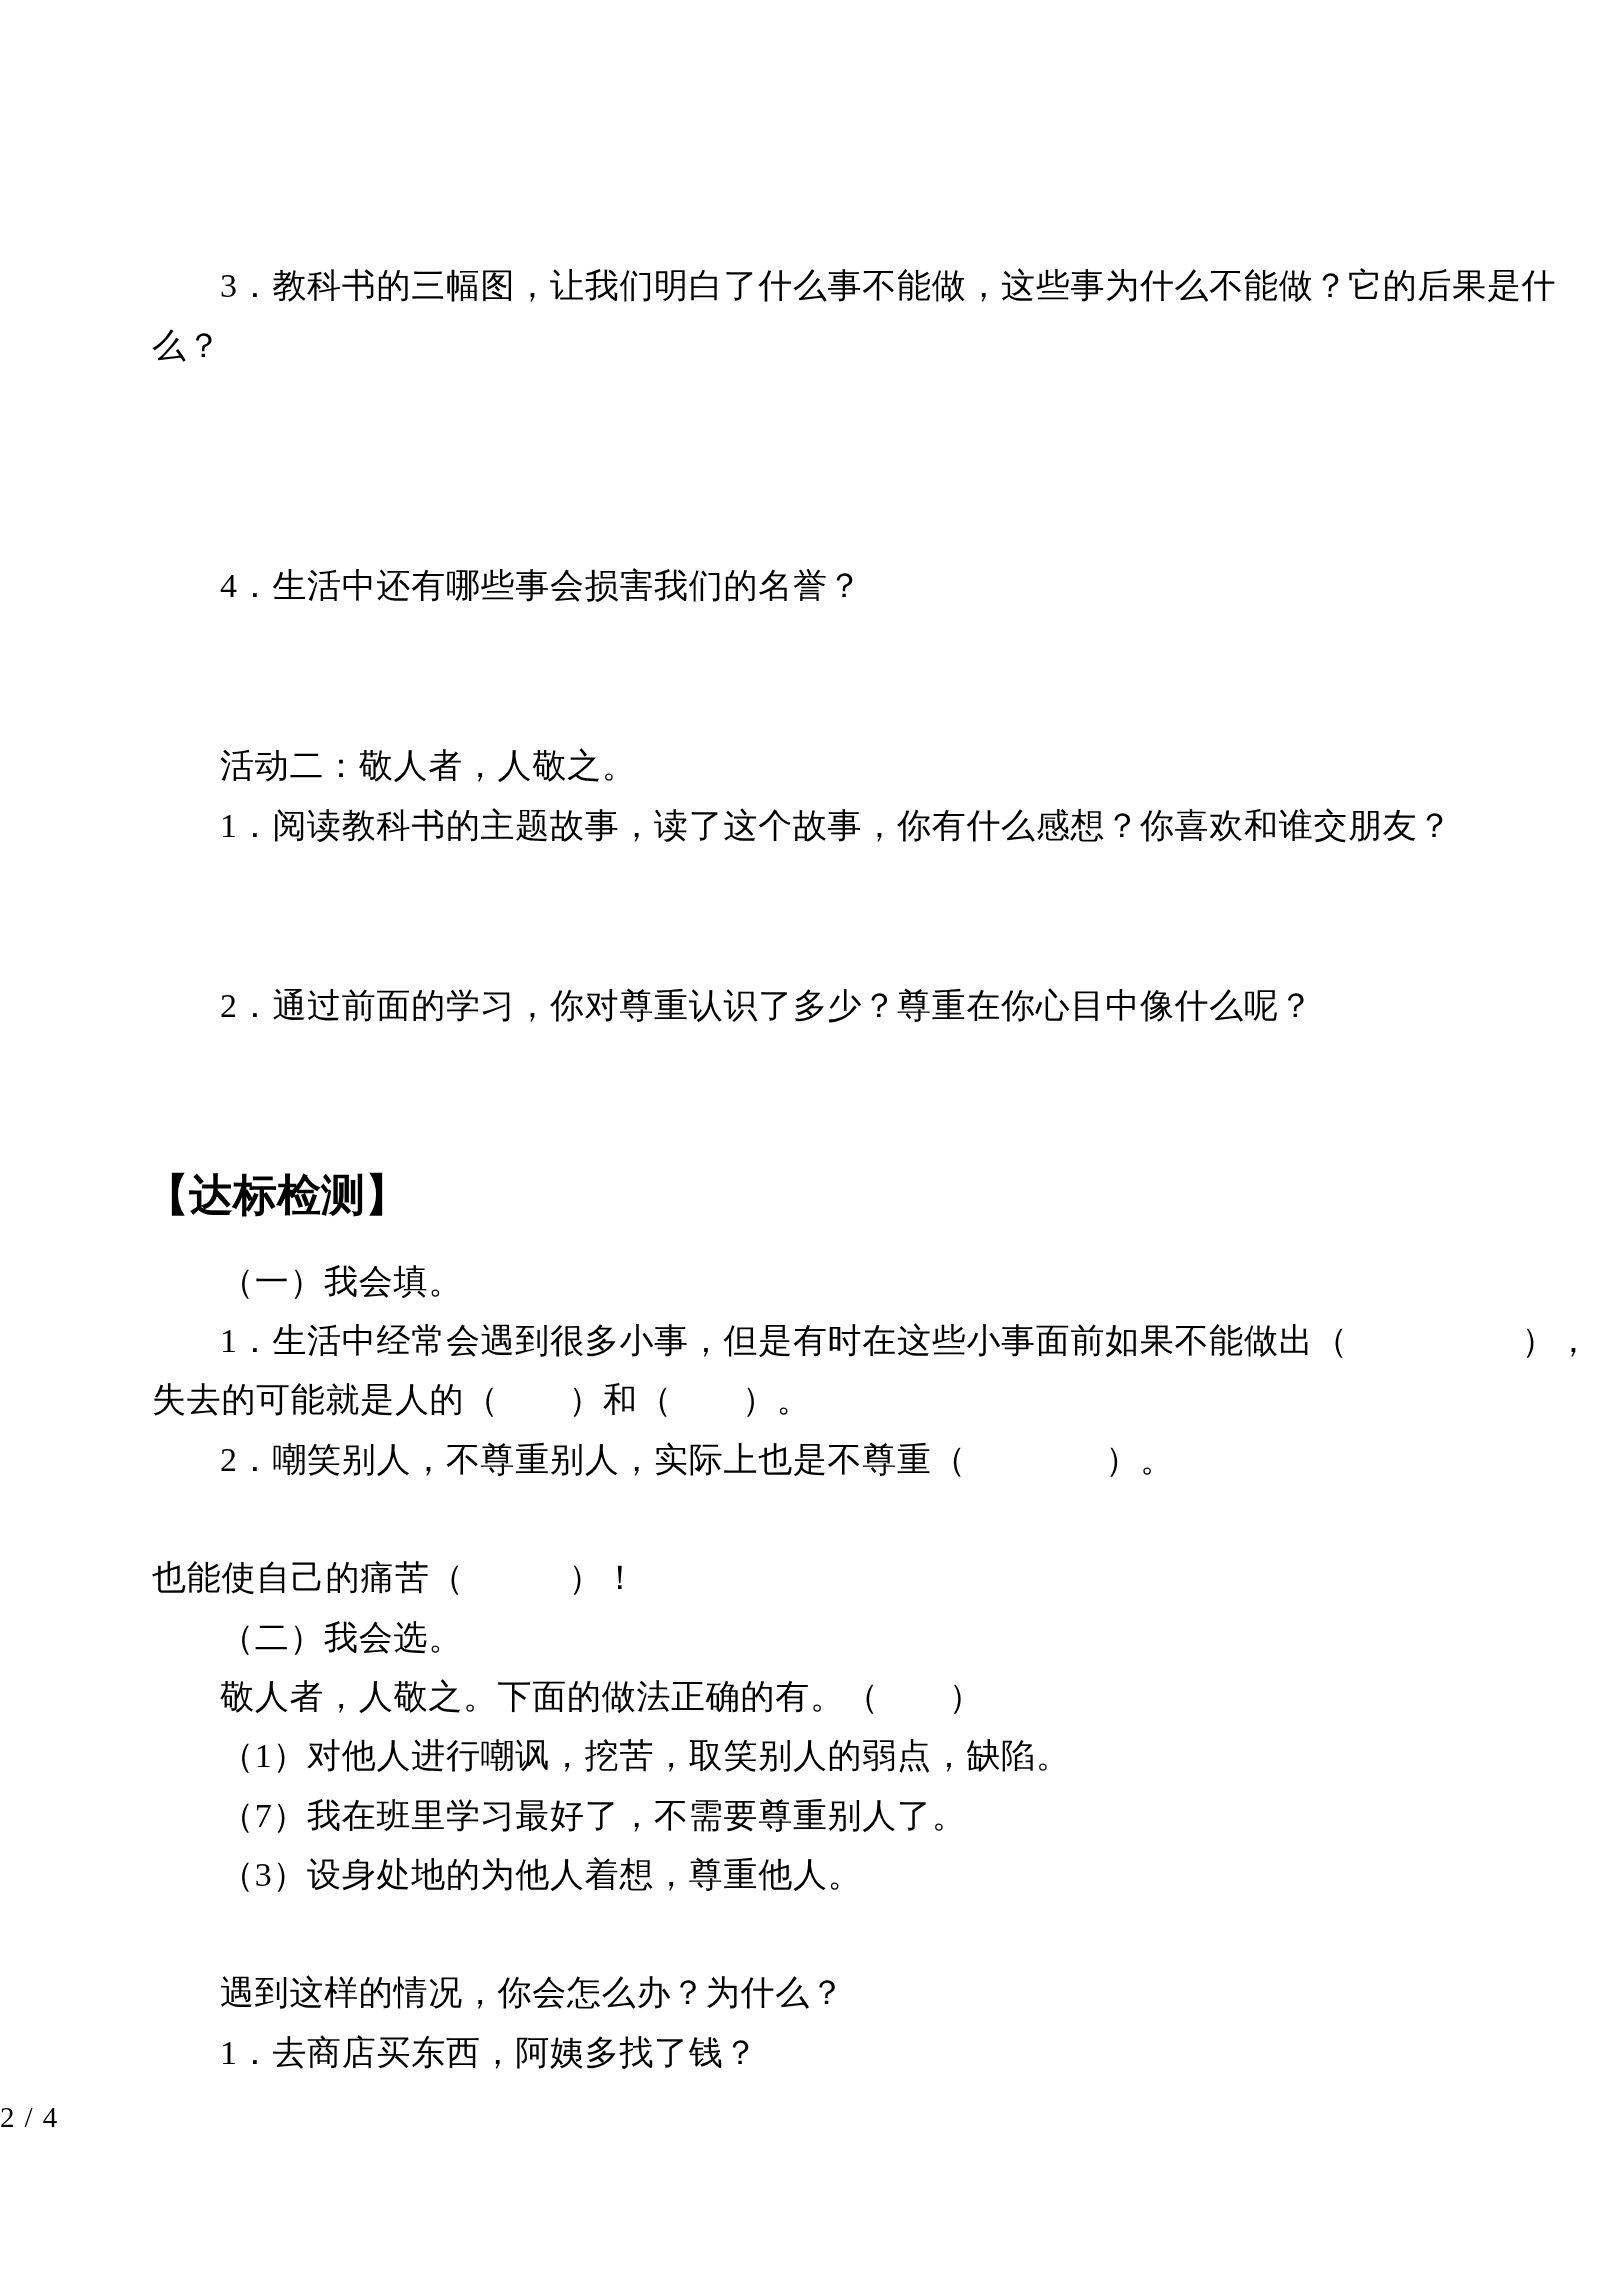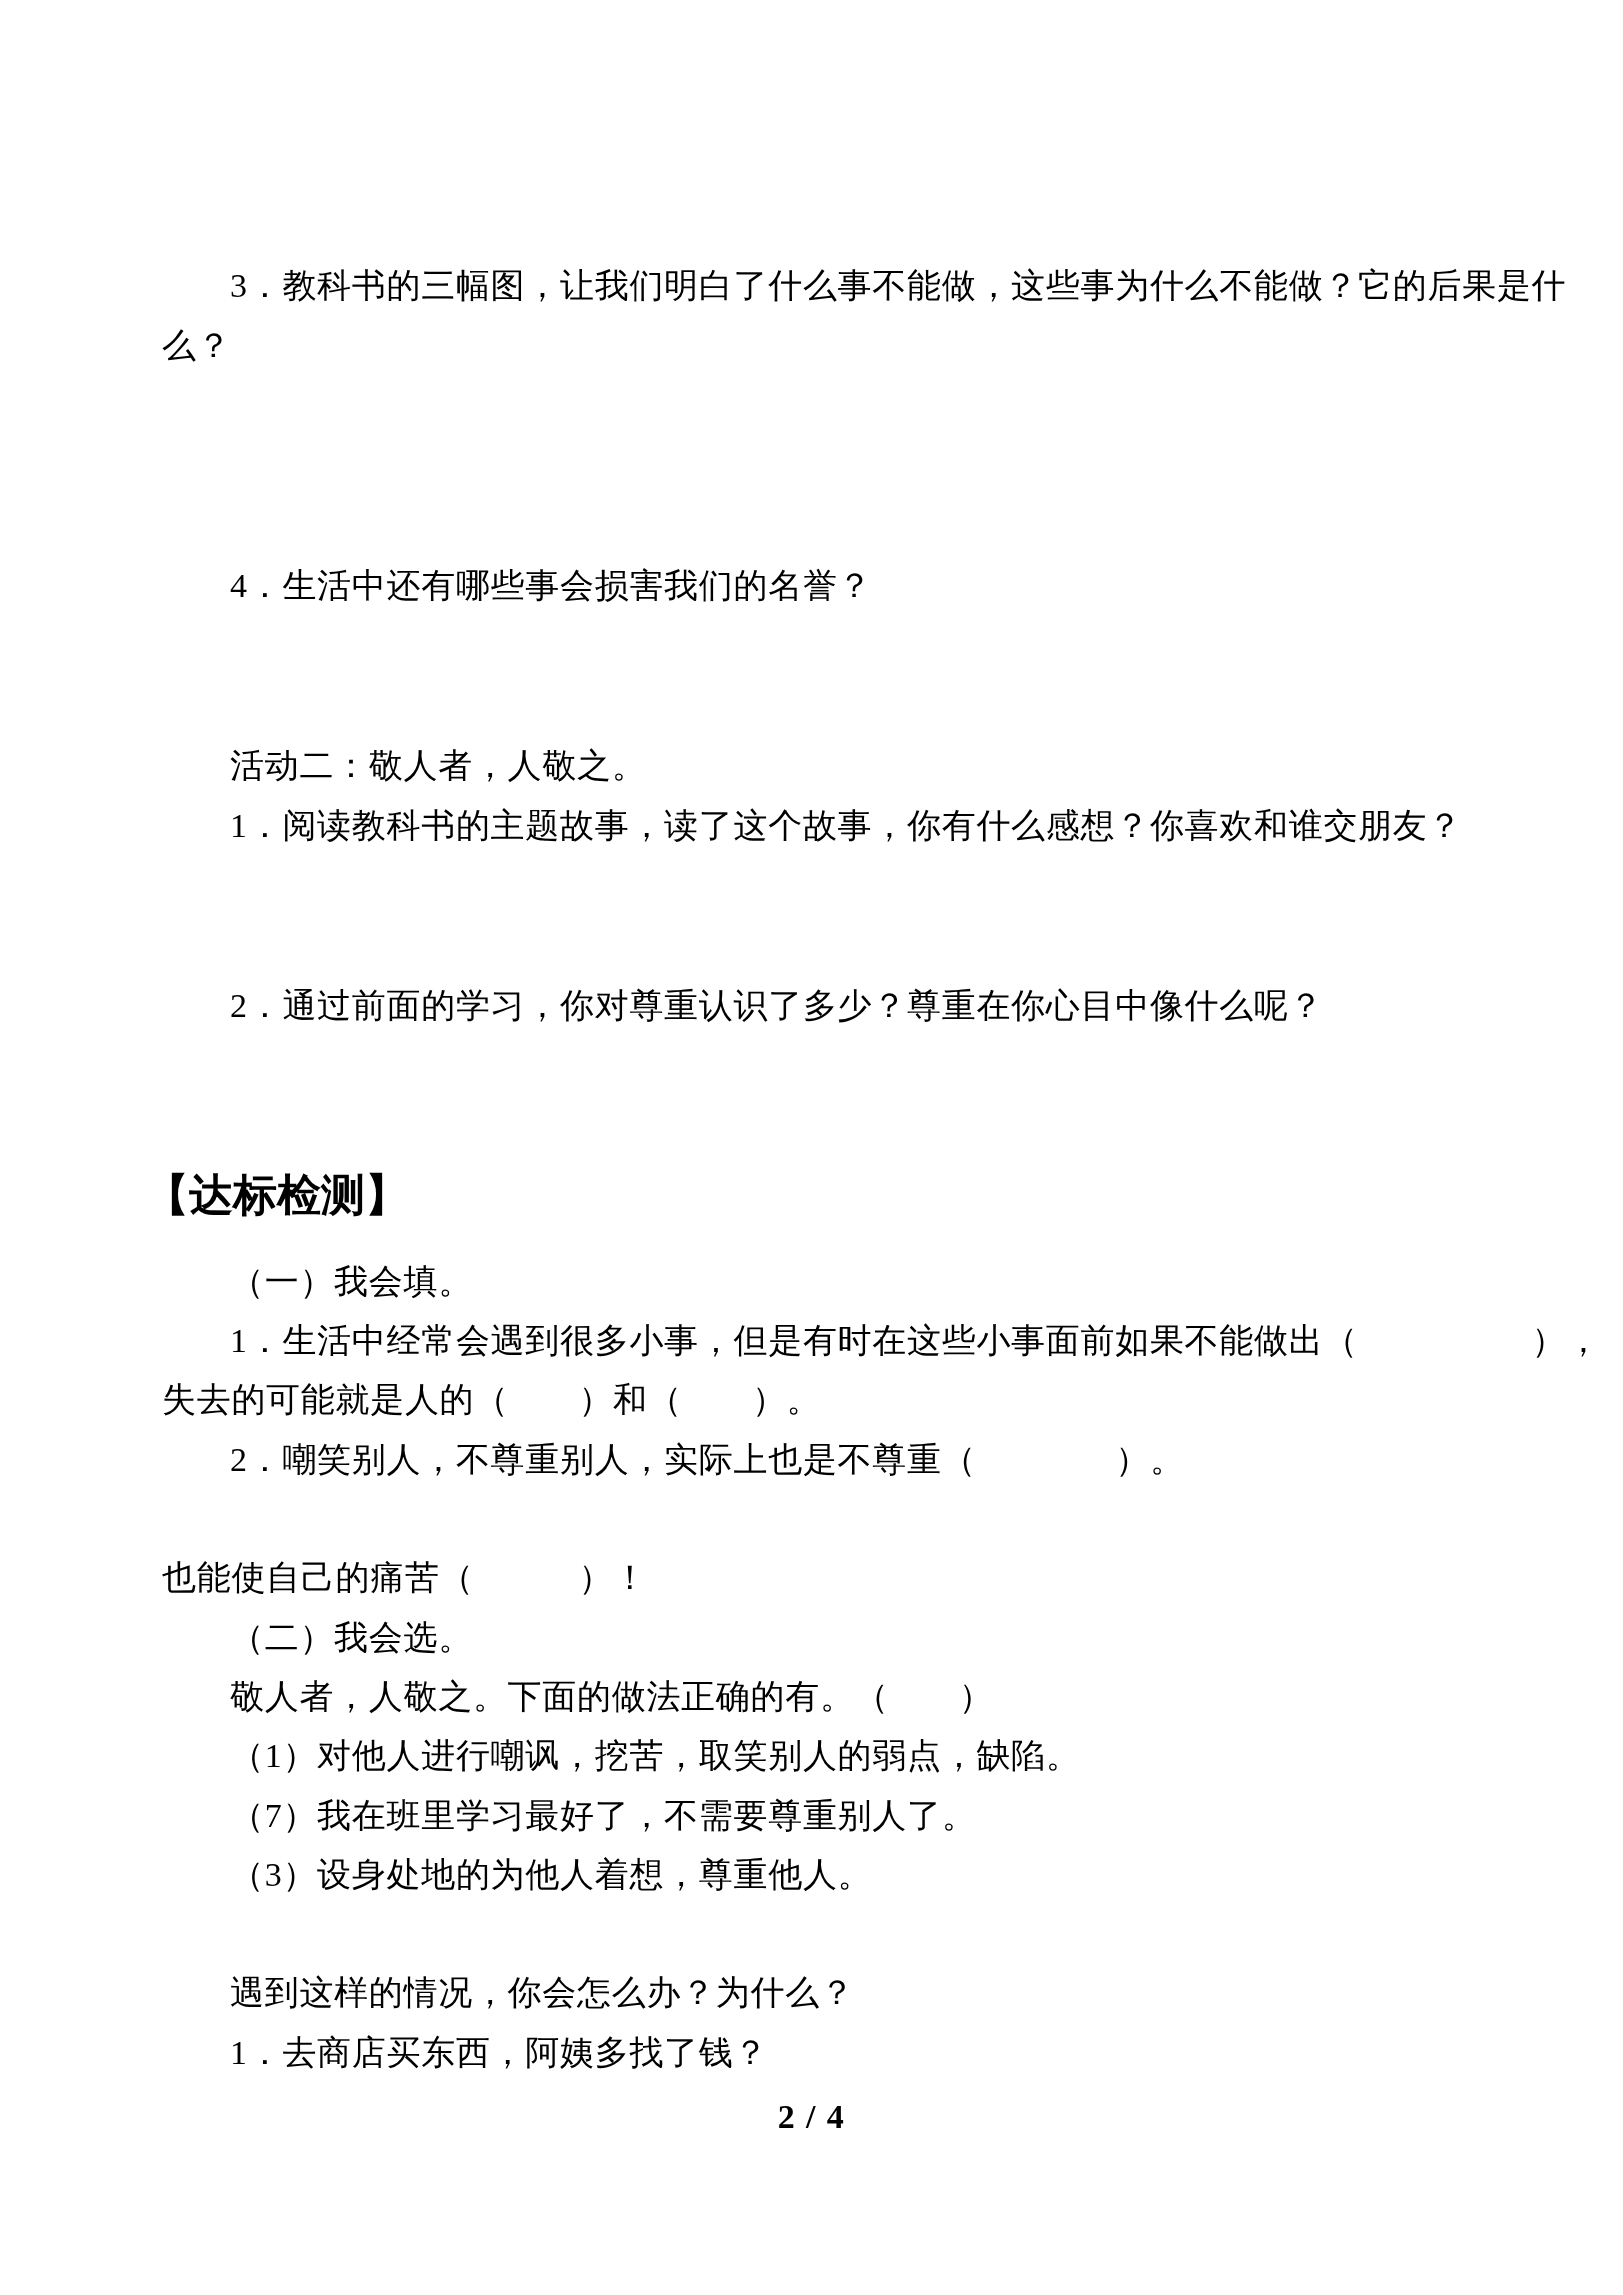--- a/index.html
+++ b/index.html
@@ -11,21 +11,21 @@
     position: relative;
     width: 1623px;
     height: 2295px;
     background: #ffffff;
     color: #000000;
     font-family: "Liberation Serif", "DejaVu Serif", serif;
     overflow: hidden;
   }
   .line {
     position: absolute;
-    left: 162px;
+    left: 152px;
     right: 101px;
     font-size: 34px;
     line-height: 60px;
     white-space: nowrap;
     letter-spacing: 0.7px;
   }
   .indent {
     padding-left: 68px;
   }
   .section-header {
@@ -34,24 +34,23 @@
     right: 99px;
     font-size: 44px;
     line-height: 68px;
     font-weight: bold;
     white-space: nowrap;
   }
   .footer {
     position: absolute;
     left: 0;
     right: 0;
-    text-align: center;
-    font-size: 34px;
+    font-size: 29px;
     line-height: 34px;
-    font-weight: bold;
+    font-weight: normal;
     letter-spacing: 1.4px;
   }
 </style>
 </head>
 <body>
 
 <div class="page">
 
   <div class="line indent" style="top:256px">3．教科书的三幅图，让我们明白了什么事不能做，这些事为什么不能做？它的后果是什</div>
   <div class="line" style="top:316px">么？</div>

